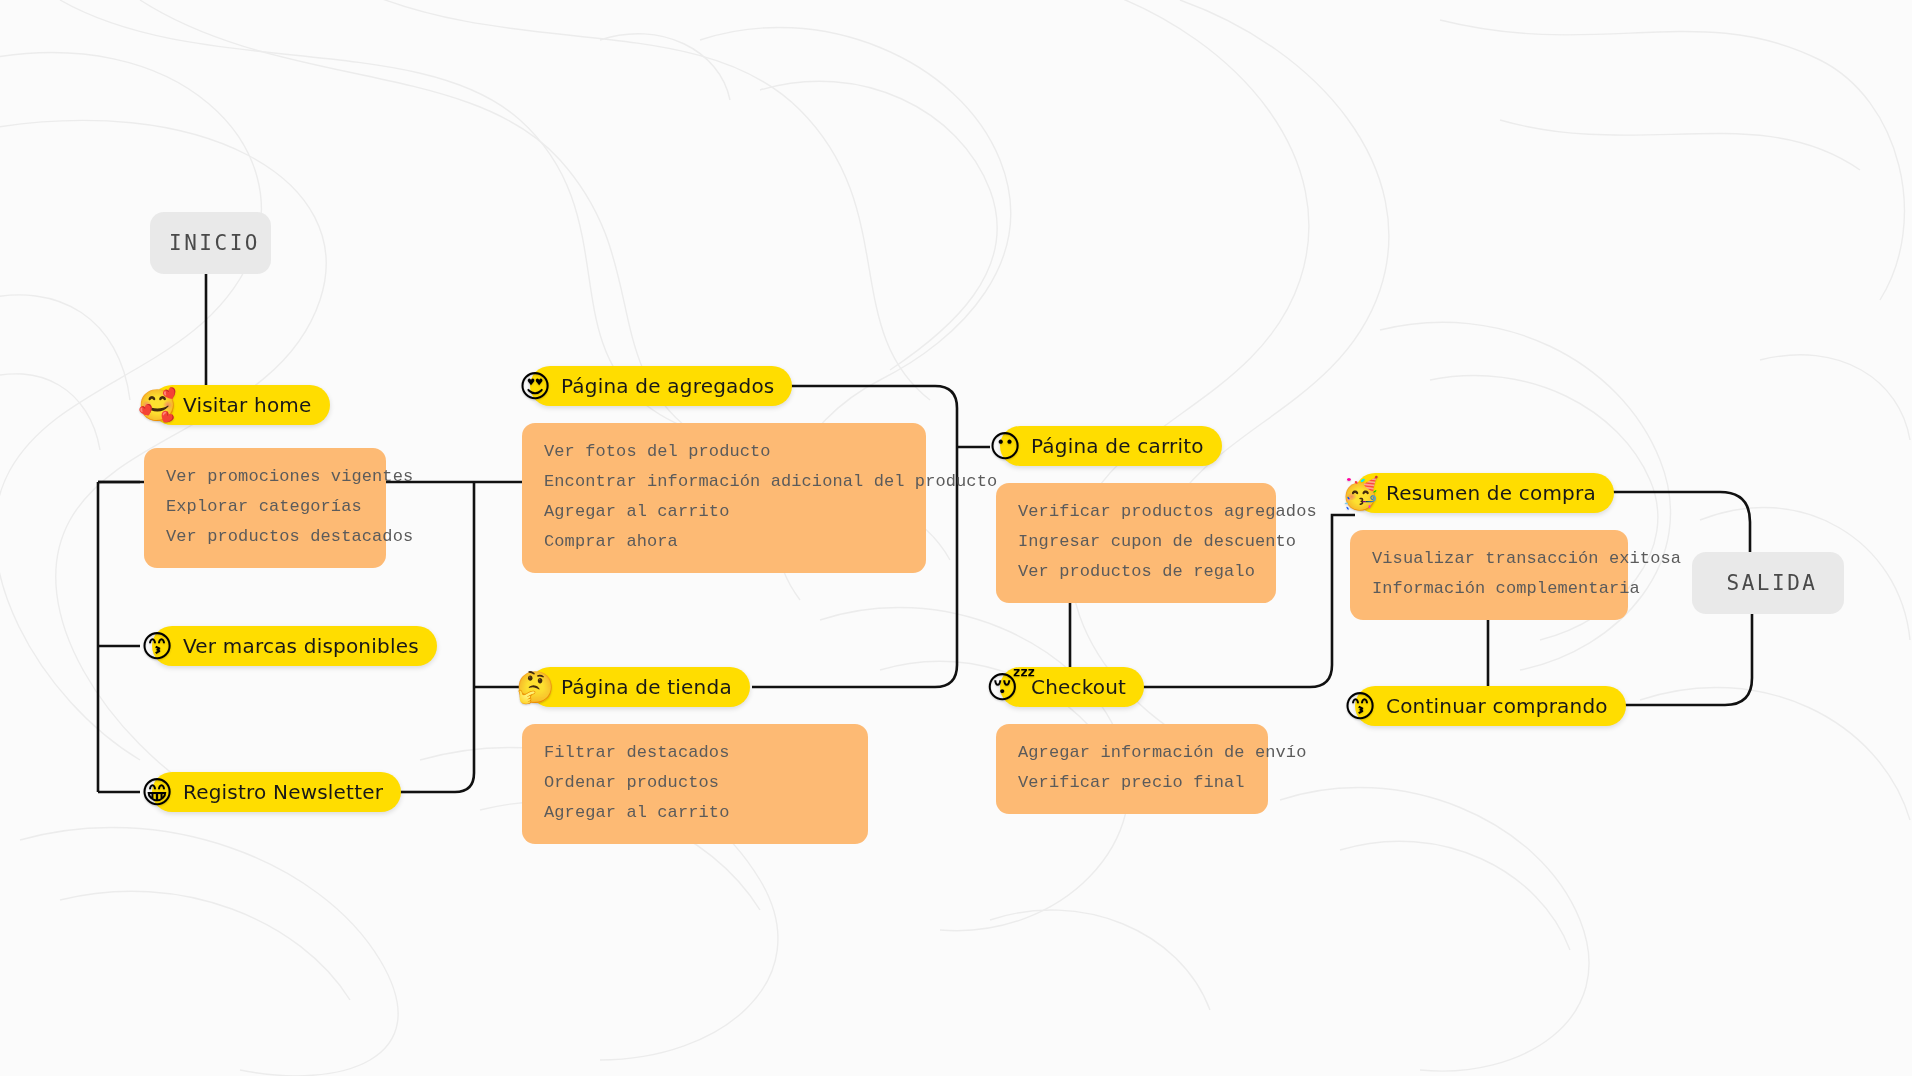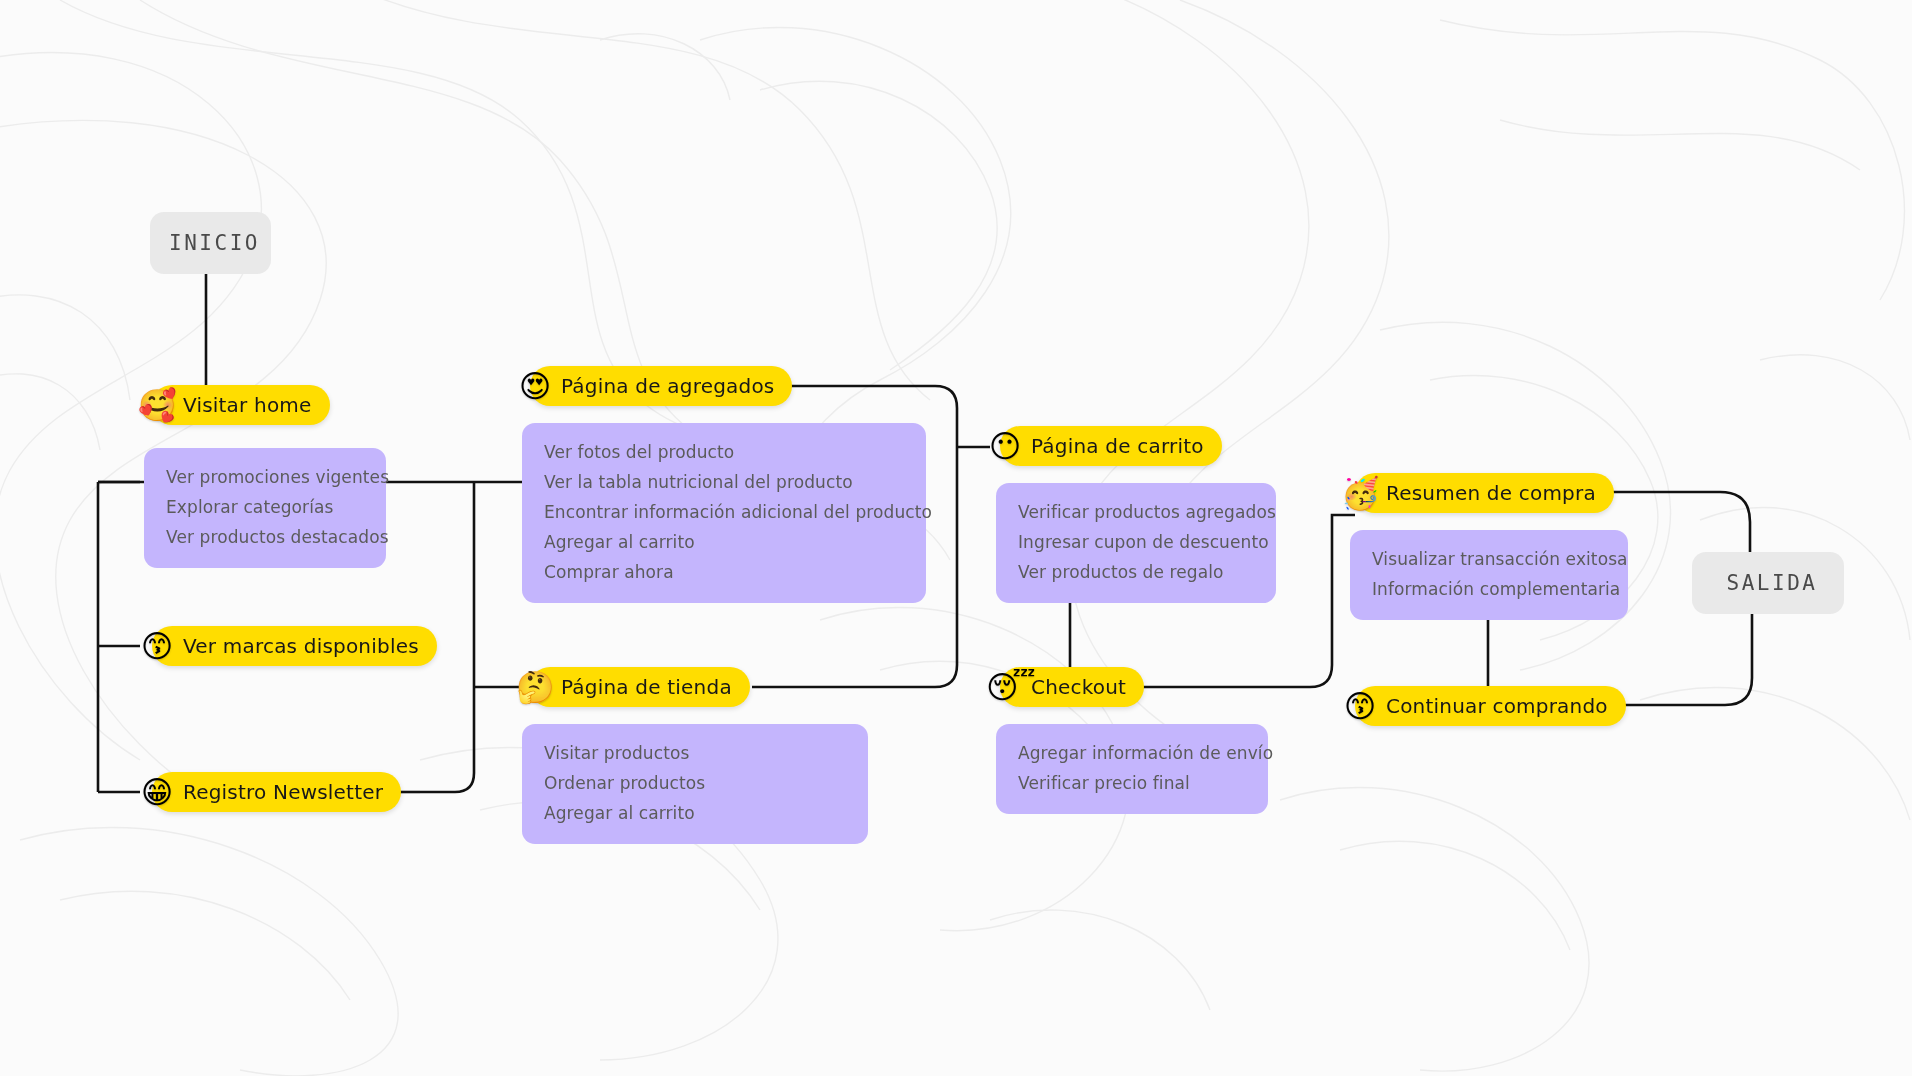--- a/index.html
+++ b/index.html
@@ -30,22 +30,22 @@
     font-size:31px;line-height:1;margin-left:-14px;margin-right:7px;
     text-shadow:0 1px 2px rgba(0,0,0,.18);
     width:38px;text-align:center;
     font-family:"DejaVu Sans",sans-serif;
   }
   .pill .lbl{
     font-size:20px;color:#181818;white-space:nowrap;letter-spacing:.2px;
   }
 
   .card{
-    position:absolute;background:#c4b5fd;border-radius:13px;
-    padding:14px 22px 16px 22px;box-sizing:border-box;
+    position:absolute;background:#fdba74;border-radius:13px;
+    padding:14px 22px 16px 22px;box-sizing:border-box;font-family:Liberation Mono, monospace;
   }
   .card .row{
     font-size:17px;color:#5b5b5b;white-space:nowrap;line-height:30px;
     letter-spacing:.1px;
   }
 </style>
 </head>
 <body>
 
 <svg id="bg" width="1912" height="1076" viewBox="0 0 1912 1076">
@@ -145,32 +145,31 @@
     <span class="emo">😁</span>
     <span class="lbl">Registro Newsletter</span>
   </div>
 
   <div class="pill" style="left:530px;top:366px;">
     <span class="emo">😍</span>
     <span class="lbl">Página de agregados</span>
   </div>
   <div class="card" style="left:522px;top:423px;width:404px;">
     <div class="row">Ver fotos del producto</div>
-    <div class="row">Ver la tabla nutricional del producto</div>
     <div class="row">Encontrar información adicional del producto</div>
     <div class="row">Agregar al carrito</div>
     <div class="row">Comprar ahora</div>
   </div>
 
   <div class="pill" style="left:530px;top:667px;">
     <span class="emo">🤔</span>
     <span class="lbl">Página de tienda</span>
   </div>
   <div class="card" style="left:522px;top:724px;width:346px;">
-    <div class="row">Visitar productos</div>
+    <div class="row">Filtrar destacados</div>
     <div class="row">Ordenar productos</div>
     <div class="row">Agregar al carrito</div>
   </div>
 
   <div class="pill" style="left:1000px;top:426px;">
     <span class="emo">😶</span>
     <span class="lbl">Página de carrito</span>
   </div>
   <div class="card" style="left:996px;top:483px;width:280px;">
     <div class="row">Verificar productos agregados</div>

